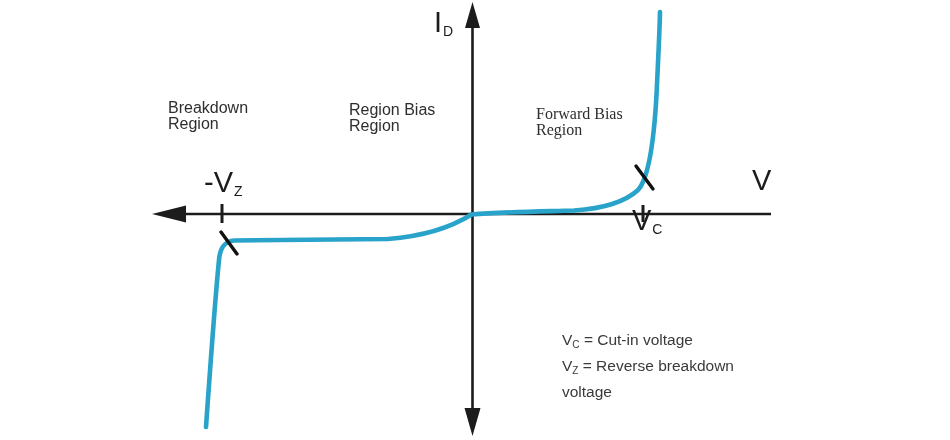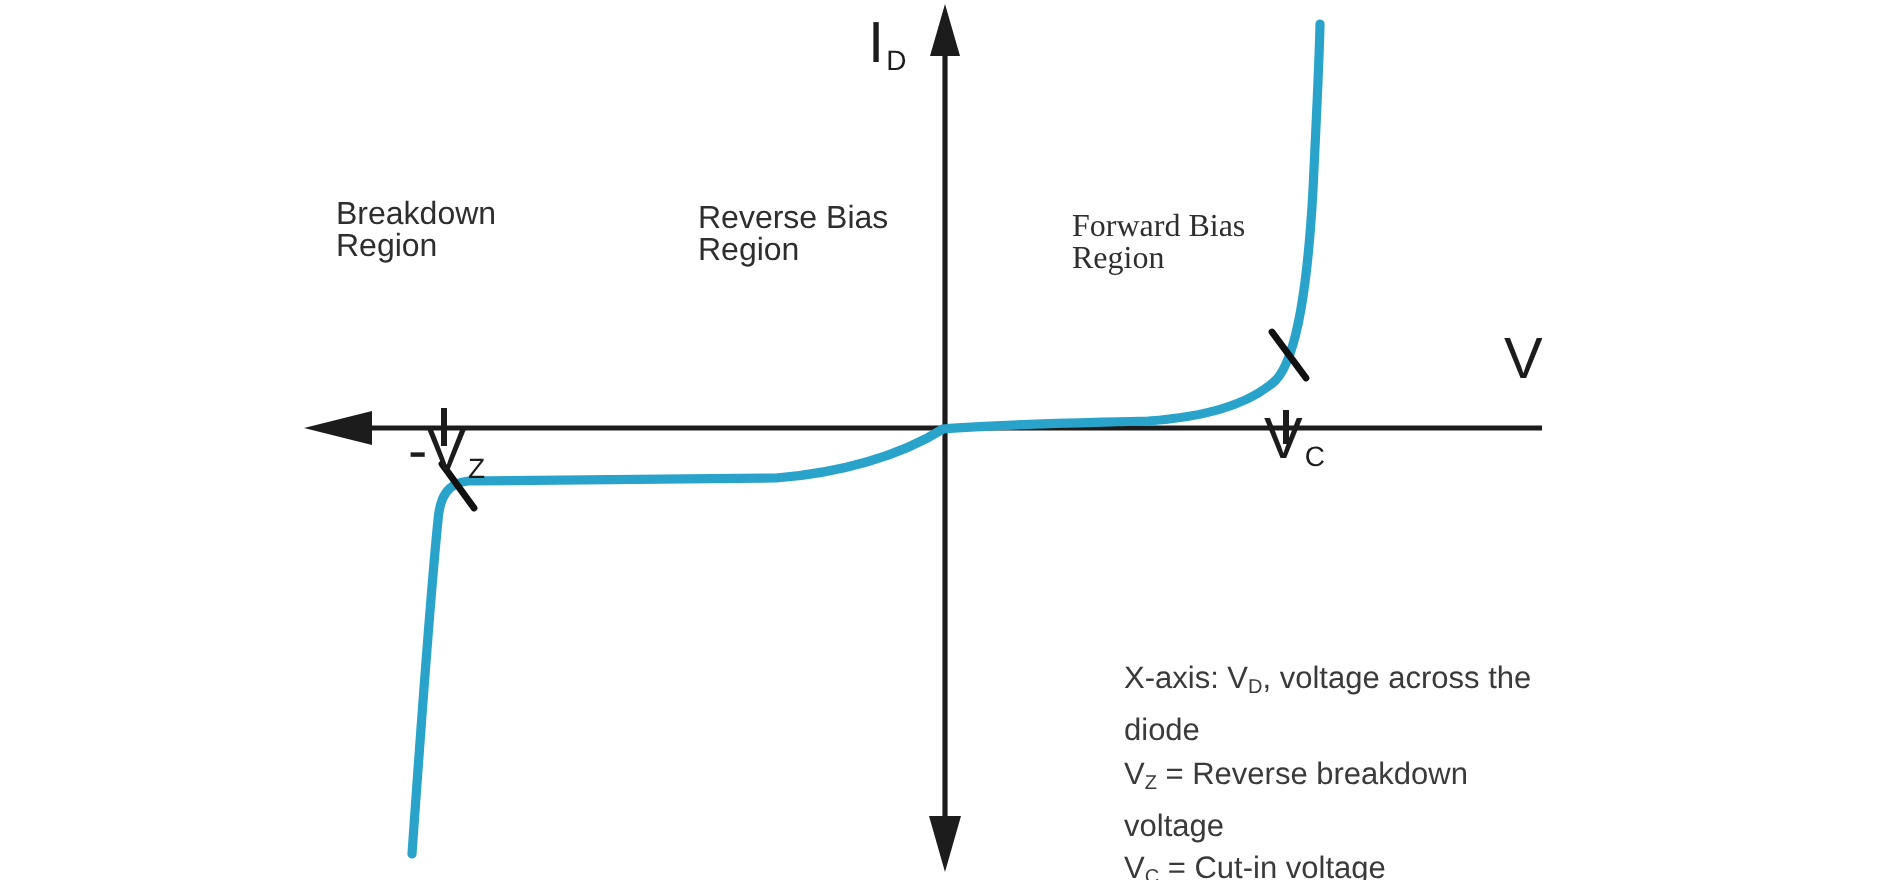--- a/index.html
+++ b/index.html
@@ -42,21 +42,21 @@
     line-height: 21.5px;
     color: #3a3a3a;
   }
   .legend .sub-sm {
     font-size: 10px;
     vertical-align: -0.25em;
   }
 
   #y-axis-label  { left: 434px; top: 6px; }
   #x-axis-label  { left: 752px; top: 164px; }
-  #vz-tick-label { left: 204px; top: 166px; margin-top: 44px; }
+  #vz-tick-label { left: 204px; top: 166px; }
   #vc-tick-label { left: 632px; top: 204px; text-align: right; }
 
   #breakdown-region-label    { left: 168px; top: 100px; }
   #reverse-bias-region-label { left: 349px; top: 102px; }
   #forward-bias-region-label { left: 536px; top: 106px; font-family: Liberation Serif, serif; }
 </style>
 </head>
 <body>
 
 <div id="stage">
@@ -103,34 +103,31 @@
   <div id="vc-tick-label" class="lbl axis-label">
     <span>V</span><span class="sub-sm">C</span>
   </div>
 
   <div id="breakdown-region-label" class="lbl region-label">
     <div>Breakdown</div>
     <div>Region</div>
   </div>
 
   <div id="reverse-bias-region-label" class="lbl region-label">
-    <div>Reverse Bias</div>
+    <div>Region Bias</div>
     <div>Region</div>
   </div>
 
   <div id="forward-bias-region-label" class="lbl region-label">
     <div>Forward Bias</div>
     <div>Region</div>
   </div>
 
   <div class="legend">
     <div>
-      <span>X-axis: V</span><span class="sub-sm">D</span><span>, voltage across the diode</span>
+      <span>V</span><span class="sub-sm">C</span><span> = Cut-in voltage</span>
     </div>
     <div>
       <span>V</span><span class="sub-sm">Z</span><span> = Reverse breakdown voltage</span>
-    </div>
-    <div>
-      <span>V</span><span class="sub-sm">C</span><span> = Cut-in voltage</span>
     </div>
   </div>
 
 </div>
 
 </body></html>

